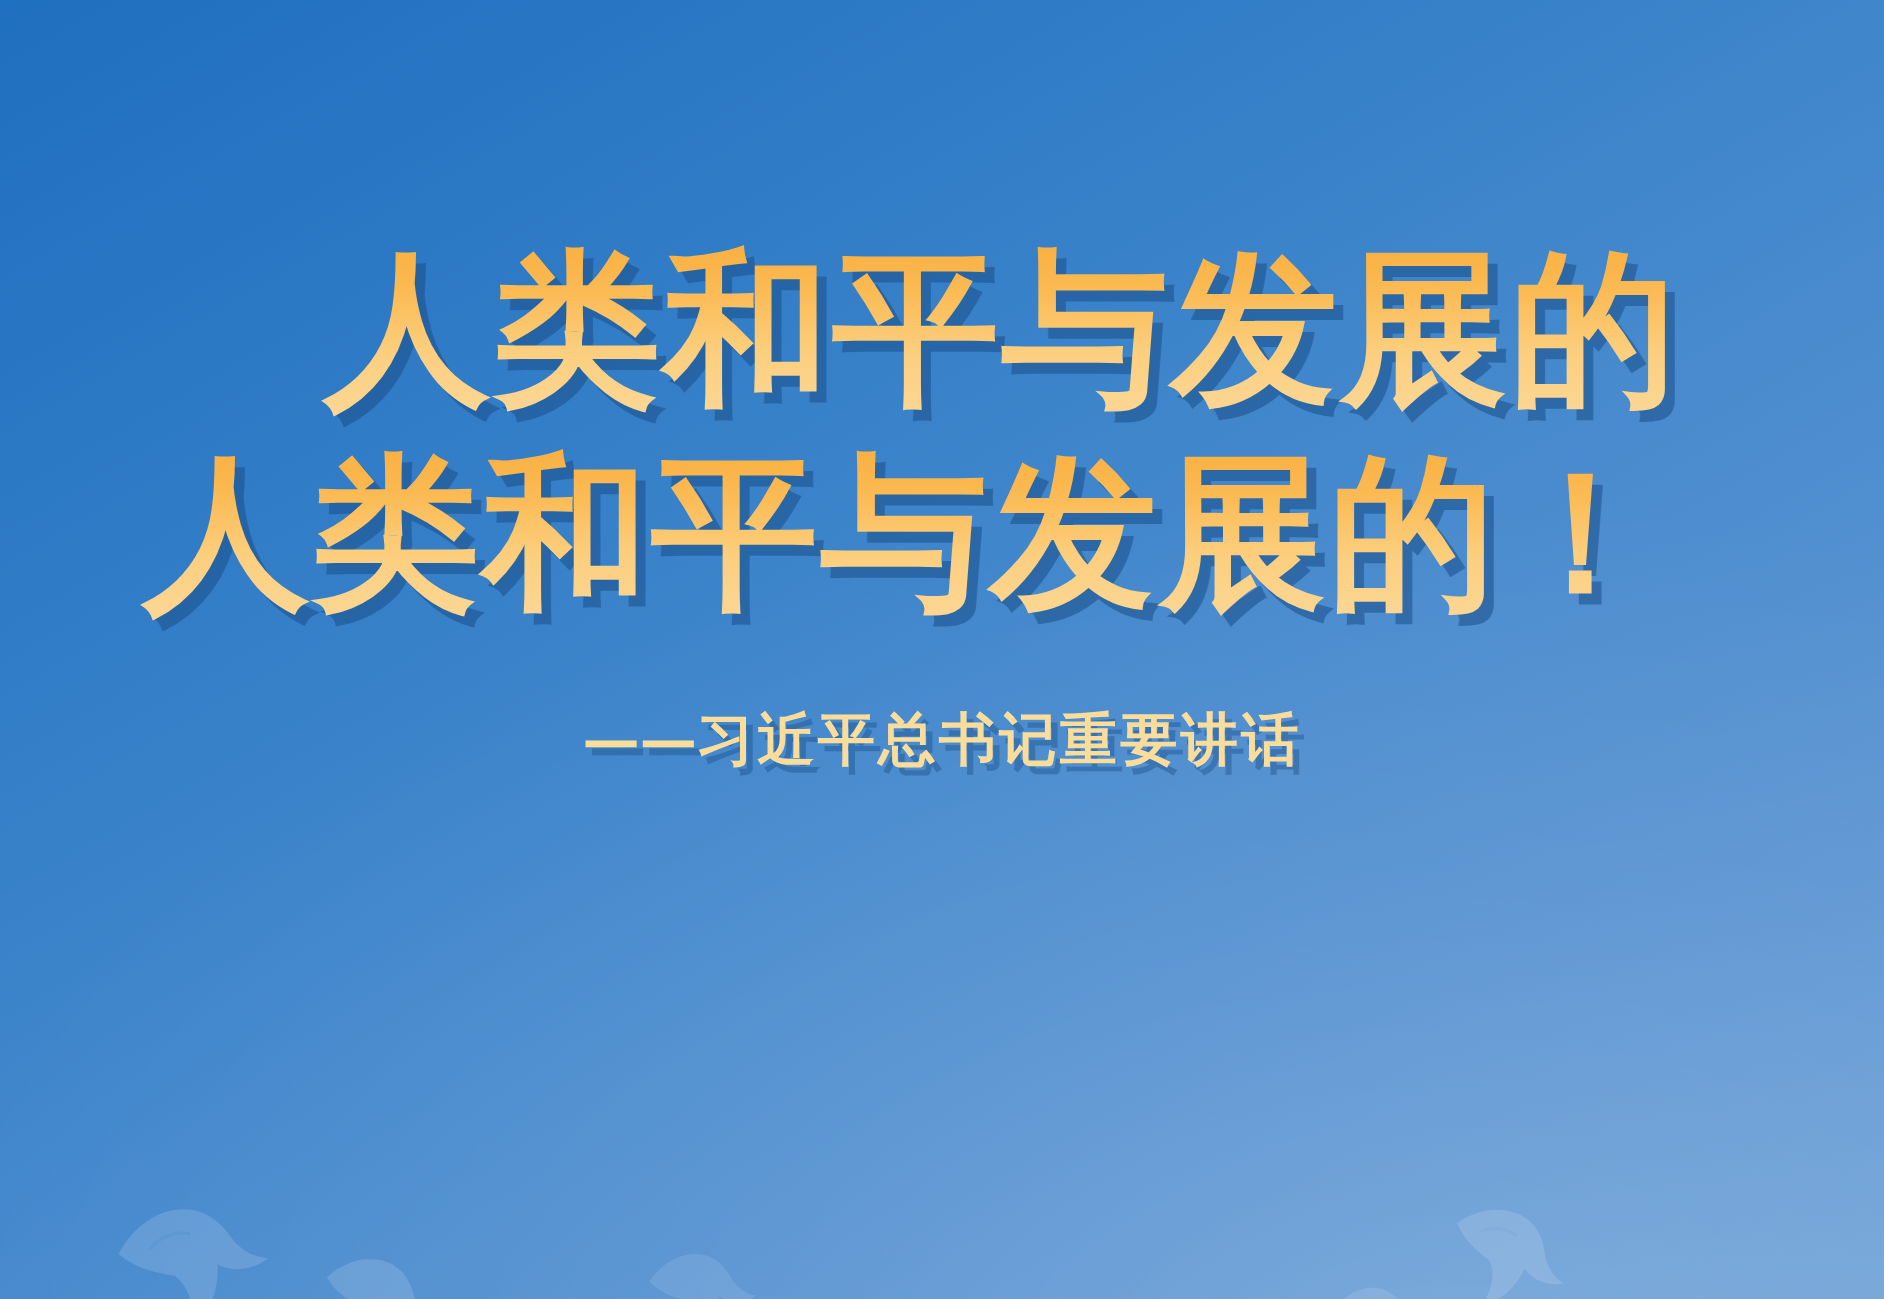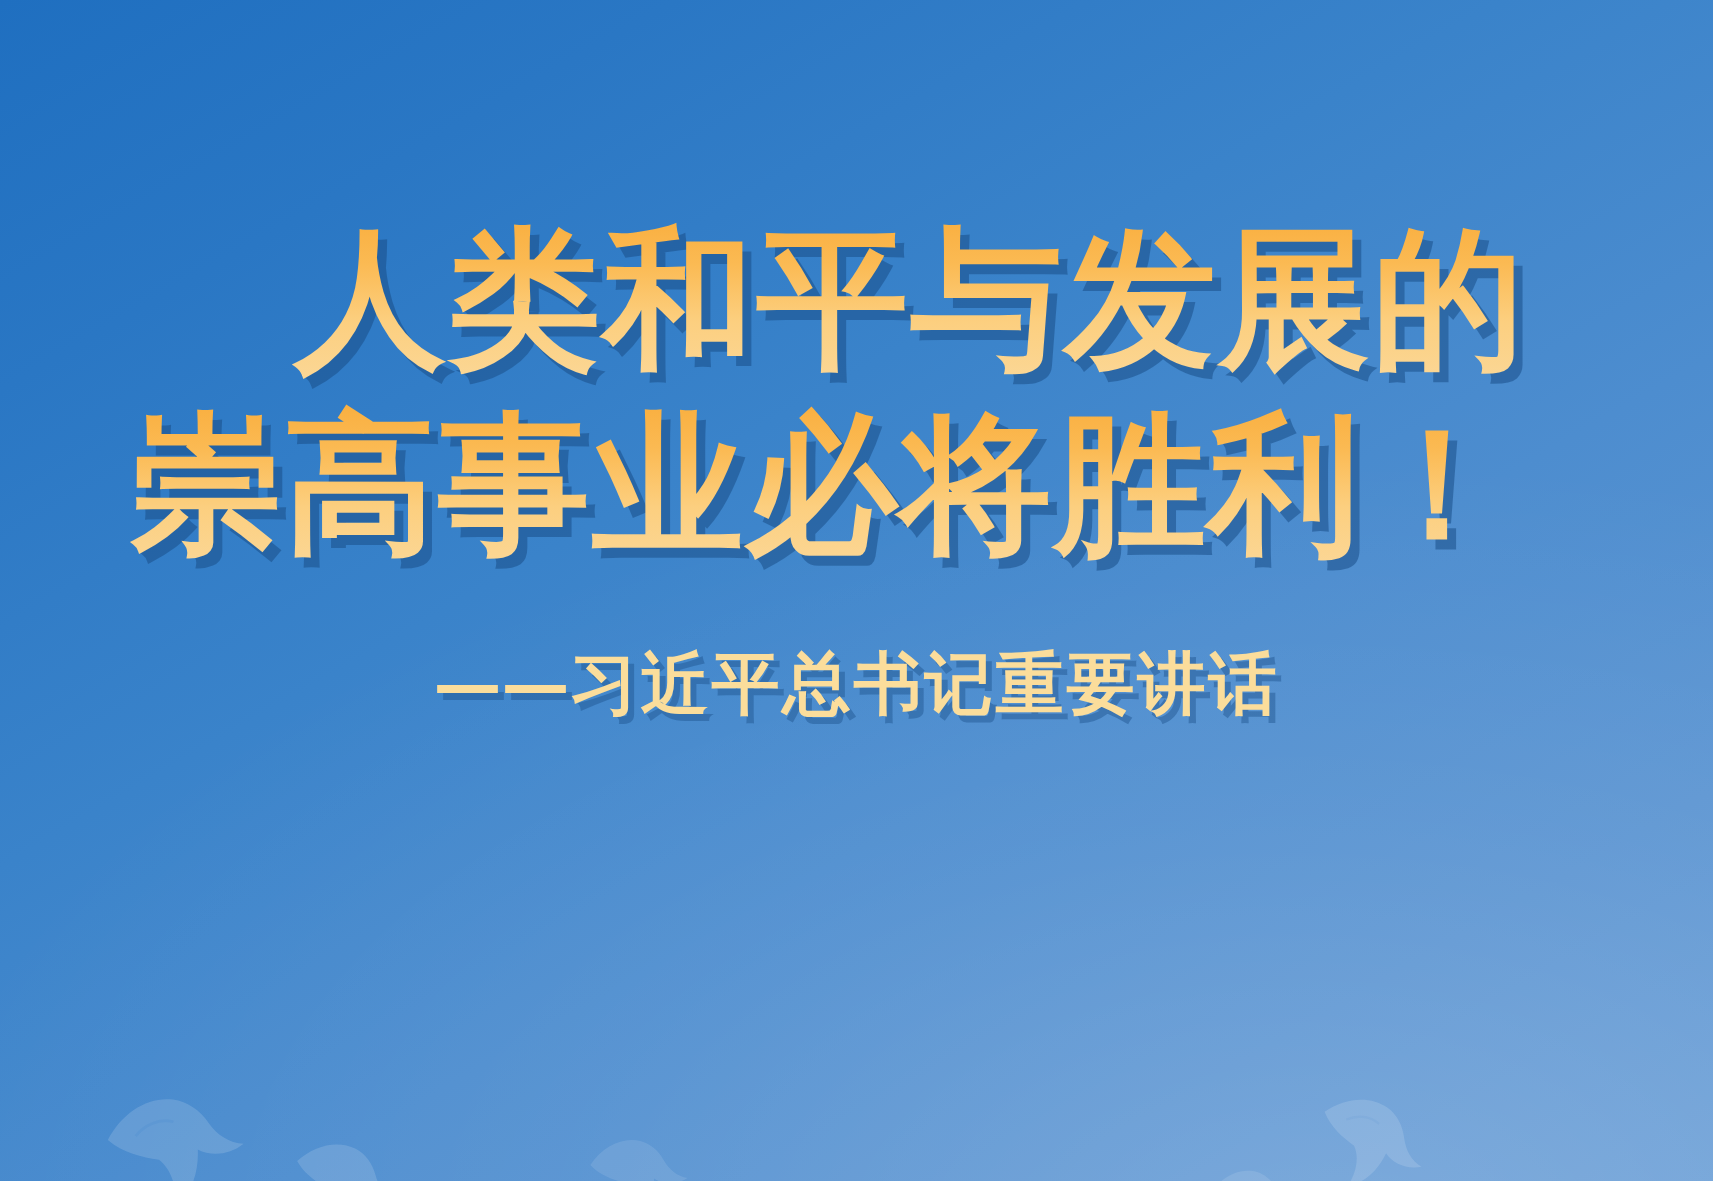--- a/index.html
+++ b/index.html
@@ -85,21 +85,21 @@
   }
   .quote.open { margin-right:6px; }
   .quote.close{ margin-left:2px; }
 
   
   .subtitle {
     margin-top:64px;
     text-align:left;
     font-family:"DejaVu Serif", serif;
     font-weight:600;
-    font-size:68px;
+    font-size:52px;
     line-height:1.30;
     letter-spacing:3px;
     color:#fbdd9b;
     text-shadow:6px 7px 0px rgba(26,79,136,0.42);
     white-space:nowrap;
   }
   .sub-line2 { padding-left:14px; }
 
   .emdash { letter-spacing:0; }
 </style>
@@ -158,21 +158,21 @@
     </div>
 
   </div>
 
   <div class="content">
 
     <div class="headline">
 
       <div class="h-line line1"><span class="quote open">“</span><span>人类和平与发展的</span></div>
 
-      <div class="h-line line2"><span>崇高事业必将胜利！</span><span class="quote close">”</span></div>
+      <div class="h-line line2"><span>人类和平与发展的！</span><span class="quote close">”</span></div>
 
     </div>
 
     <div class="subtitle">
       <div class="sub-line1"><span class="emdash">——</span><span>习近平总书记重要讲话</span></div>
     </div>
 
   </div>
 </div>
 

